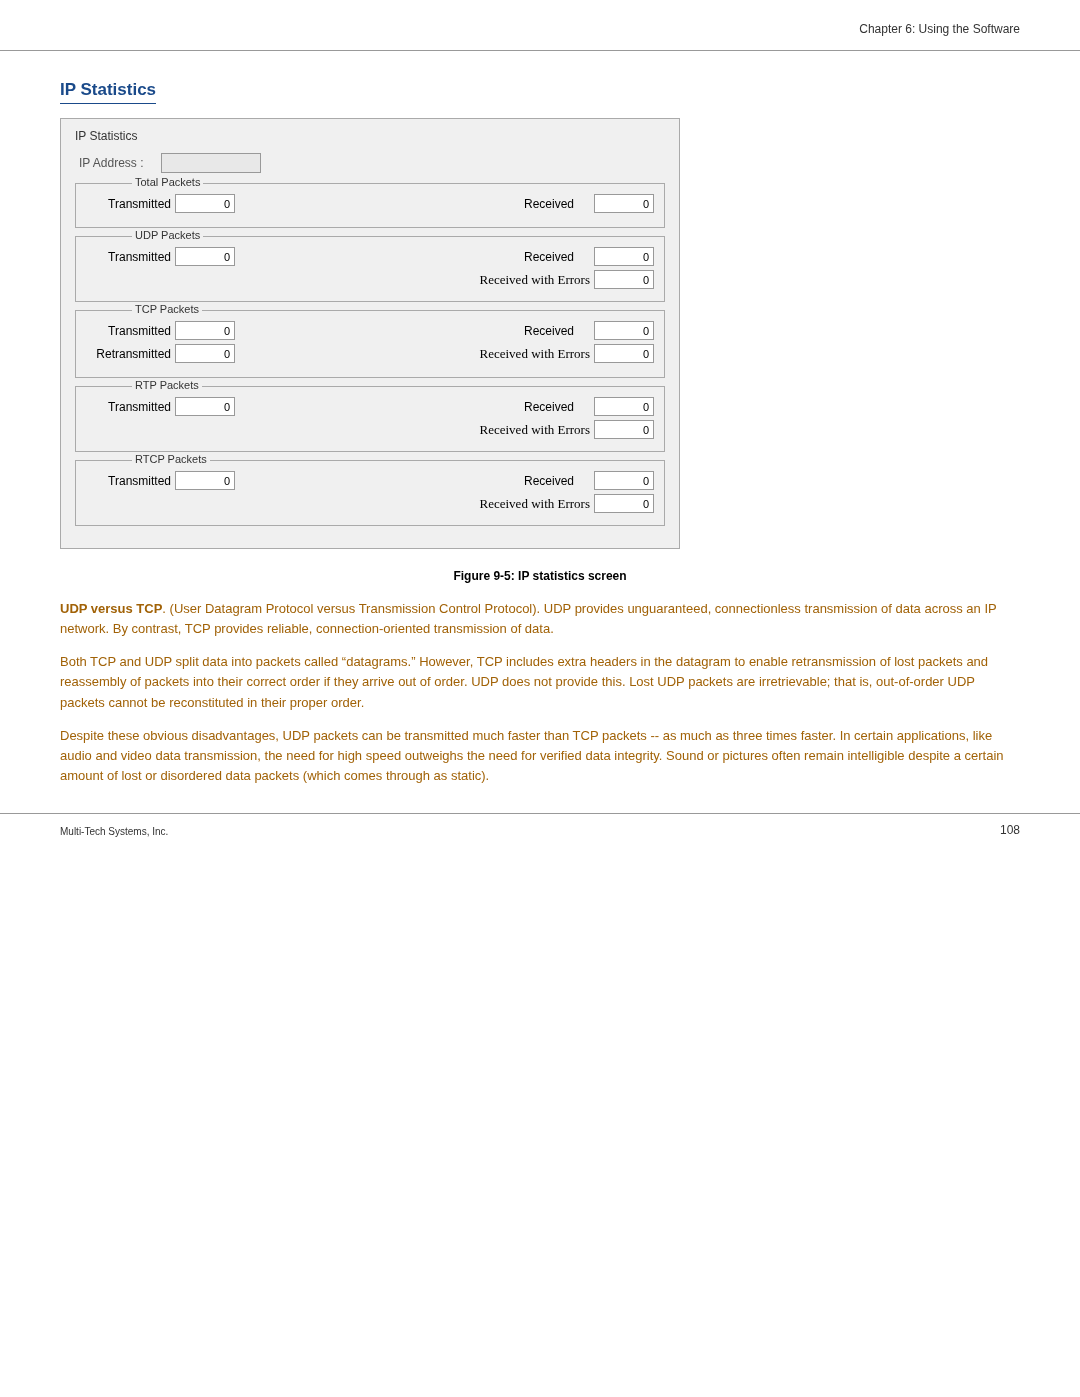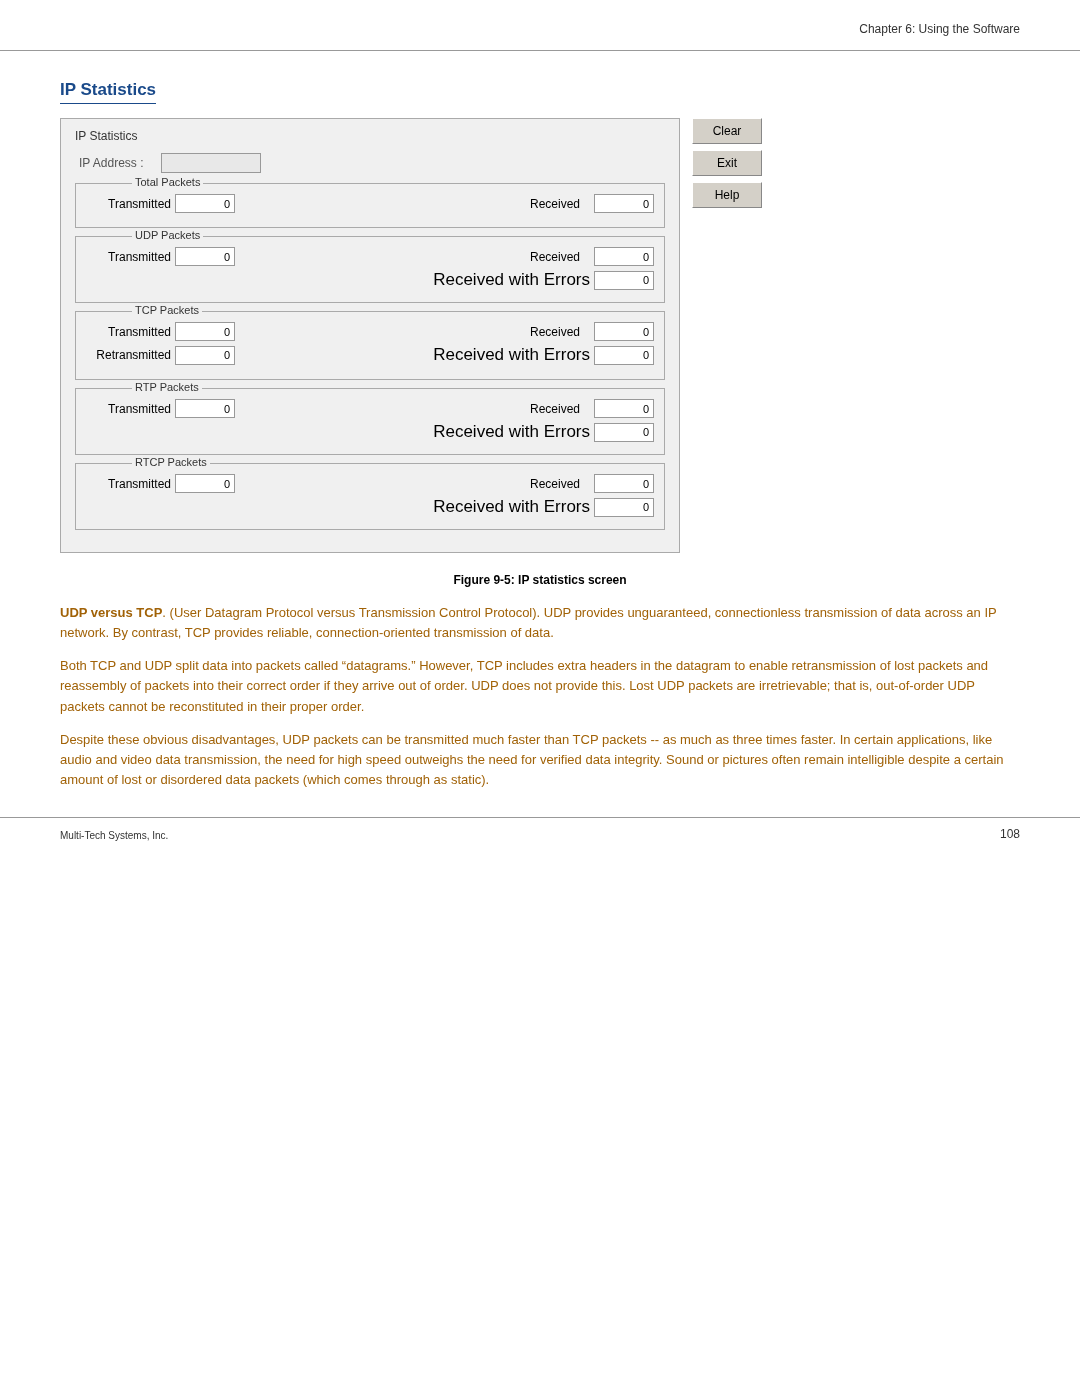--- a/index.html
+++ b/index.html
@@ -128,43 +128,44 @@
       border: 1px solid #999;
       background: #ffffff;
       font-size: 11px;
       padding: 1px 4px;
       text-align: right;
       margin-right: 20px;
     }
 
     .received-label {
       font-size: 12px;
-      margin-right: 14px;
+      margin-right: 20px;
     }
 
     .received-input {
       width: 60px;
       height: 19px;
       border: 1px solid #999;
       background: #ffffff;
       font-size: 11px;
       padding: 1px 4px;
       text-align: right;
     }
 
     .errors-row {
       display: flex;
       align-items: center;
       justify-content: flex-end;
       margin-bottom: 2px;
     }
 
     .errors-label {
-      font-size: 17px;
+      font-size: 13px;
       margin-right: 4px;
+      font-family: Liberation Serif, serif;
     }
 
     .errors-input {
       width: 60px;
       height: 19px;
       border: 1px solid #999;
       background: #ffffff;
       font-size: 11px;
       padding: 1px 4px;
       text-align: right;
@@ -360,25 +361,20 @@
               <input class="received-input" type="text" readonly="" value="0" style="">
             </div>
           </div>
           <div class="errors-row">
             <span class="errors-label">Received with Errors</span>
             <input class="errors-input" type="text" readonly="" value="0" style="">
           </div>
         </div>
       </div>
 
-      <div class="dialog-buttons">
-        <button class="dialog-btn">Clear</button>
-        <button class="dialog-btn">Exit</button>
-        <button class="dialog-btn">Help</button>
-      </div>
     </div>
 
     <div class="figure-caption">Figure 9-5: IP statistics screen</div>
 
     <p class="body-paragraph">
       <strong>UDP versus TCP</strong><span>.  (User Datagram Protocol versus Transmission Control Protocol).  UDP provides unguaranteed, connectionless transmission of data across an IP network. By contrast, TCP provides reliable, connection-oriented transmission of data.</span>
     </p>
 
     <p class="body-paragraph">Both TCP and UDP split data into packets called “datagrams.”  However, TCP includes extra headers in the datagram to enable retransmission of lost packets and reassembly of packets into their correct order if they arrive out of order.  UDP does not provide this.  Lost UDP packets are irretrievable; that is, out-of-order UDP packets cannot be reconstituted in their proper order.</p>
 

